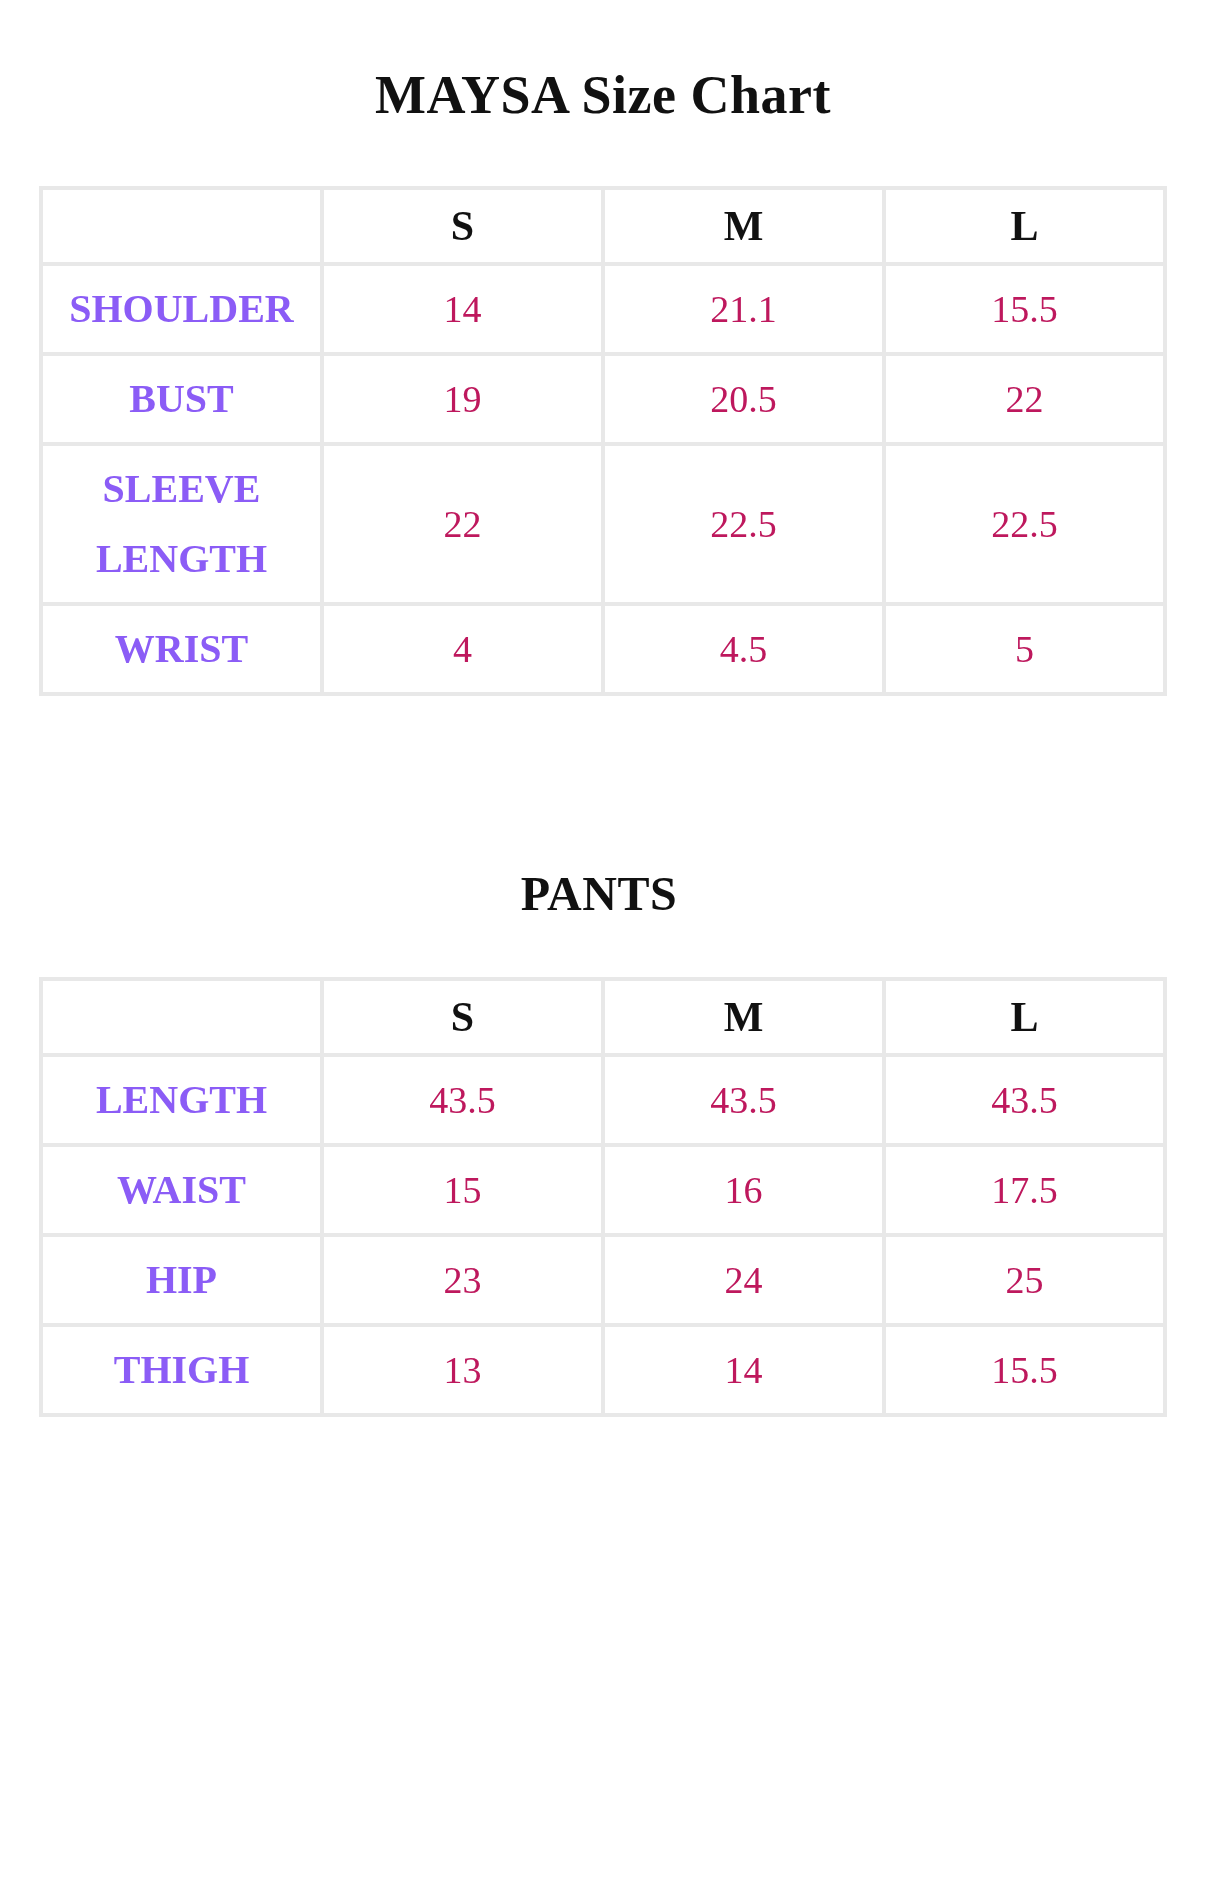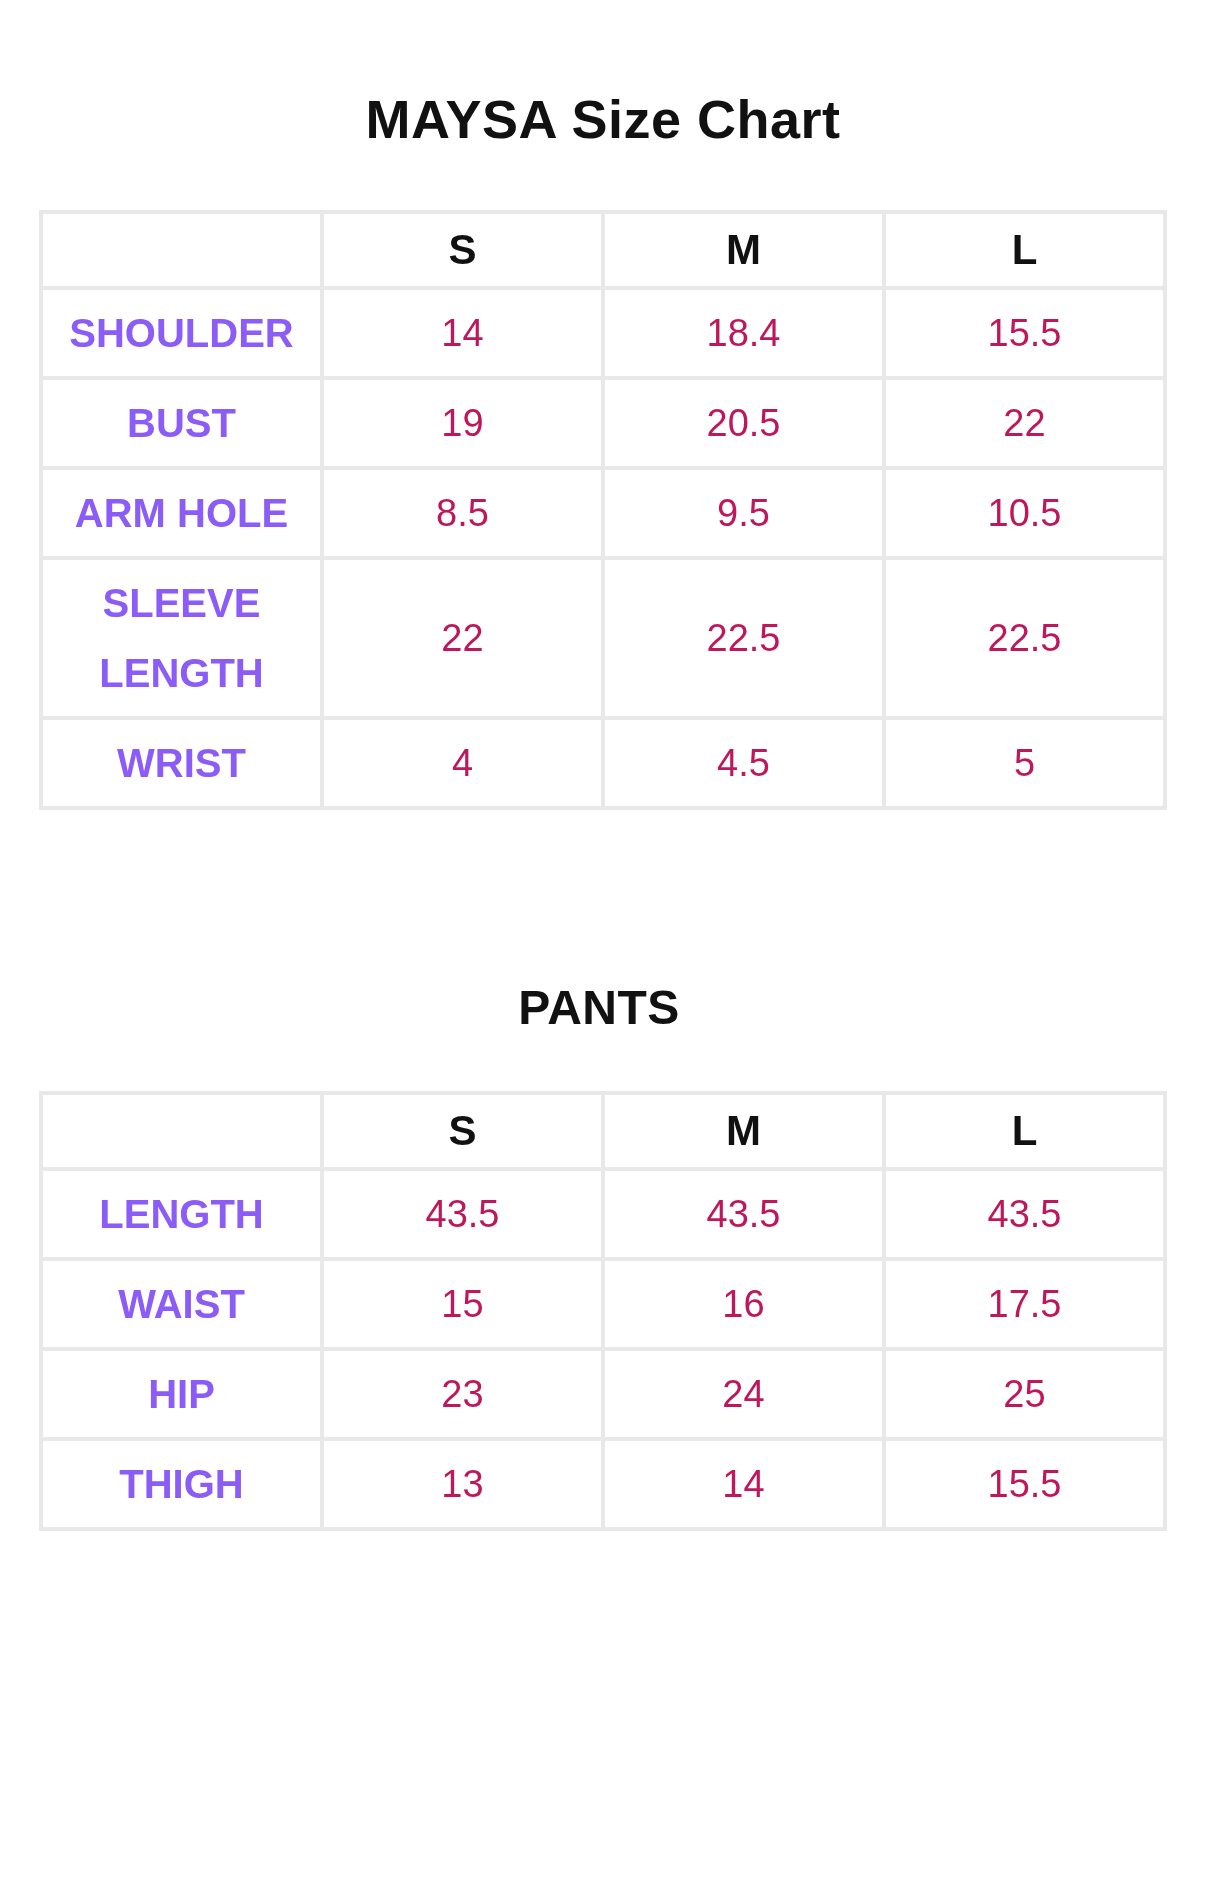--- a/index.html
+++ b/index.html
@@ -8,22 +8,23 @@
     background: #ffffff;
   }
   body {
     width: 1206px;
     height: 1884px;
     overflow: hidden;
     font-family: "Liberation Sans", sans-serif;
     color: #161616;
   }
   .page {
-    padding-top: 88px;
+    padding-top: 64px;
     text-align: center;
+    font-family: Liberation Serif, serif;
   }
   .page-title {
     font-size: 54px;
     line-height: 1.15;
     font-weight: 700;
     letter-spacing: 0.5px;
     color: #111111;
     margin: 0 0 60px 0;
   }
   .section-title {
@@ -83,34 +84,28 @@
         <th></th>
         <th>S</th>
         <th>M</th>
         <th>L</th>
       </tr>
     </thead>
     <tbody>
       <tr>
         <td class="cell-label">SHOULDER</td>
         <td class="cell-value">14</td>
-        <td class="cell-value">18.4</td>
+        <td class="cell-value">21.1</td>
         <td class="cell-value">15.5</td>
       </tr>
       <tr>
         <td class="cell-label">BUST</td>
         <td class="cell-value">19</td>
         <td class="cell-value">20.5</td>
         <td class="cell-value">22</td>
-      </tr>
-      <tr>
-        <td class="cell-label">ARM HOLE</td>
-        <td class="cell-value">8.5</td>
-        <td class="cell-value">9.5</td>
-        <td class="cell-value">10.5</td>
       </tr>
       <tr>
         <td class="cell-label">SLEEVE
 LENGTH</td>
         <td class="cell-value">22</td>
         <td class="cell-value">22.5</td>
         <td class="cell-value">22.5</td>
       </tr>
       <tr>
         <td class="cell-label">WRIST</td>

